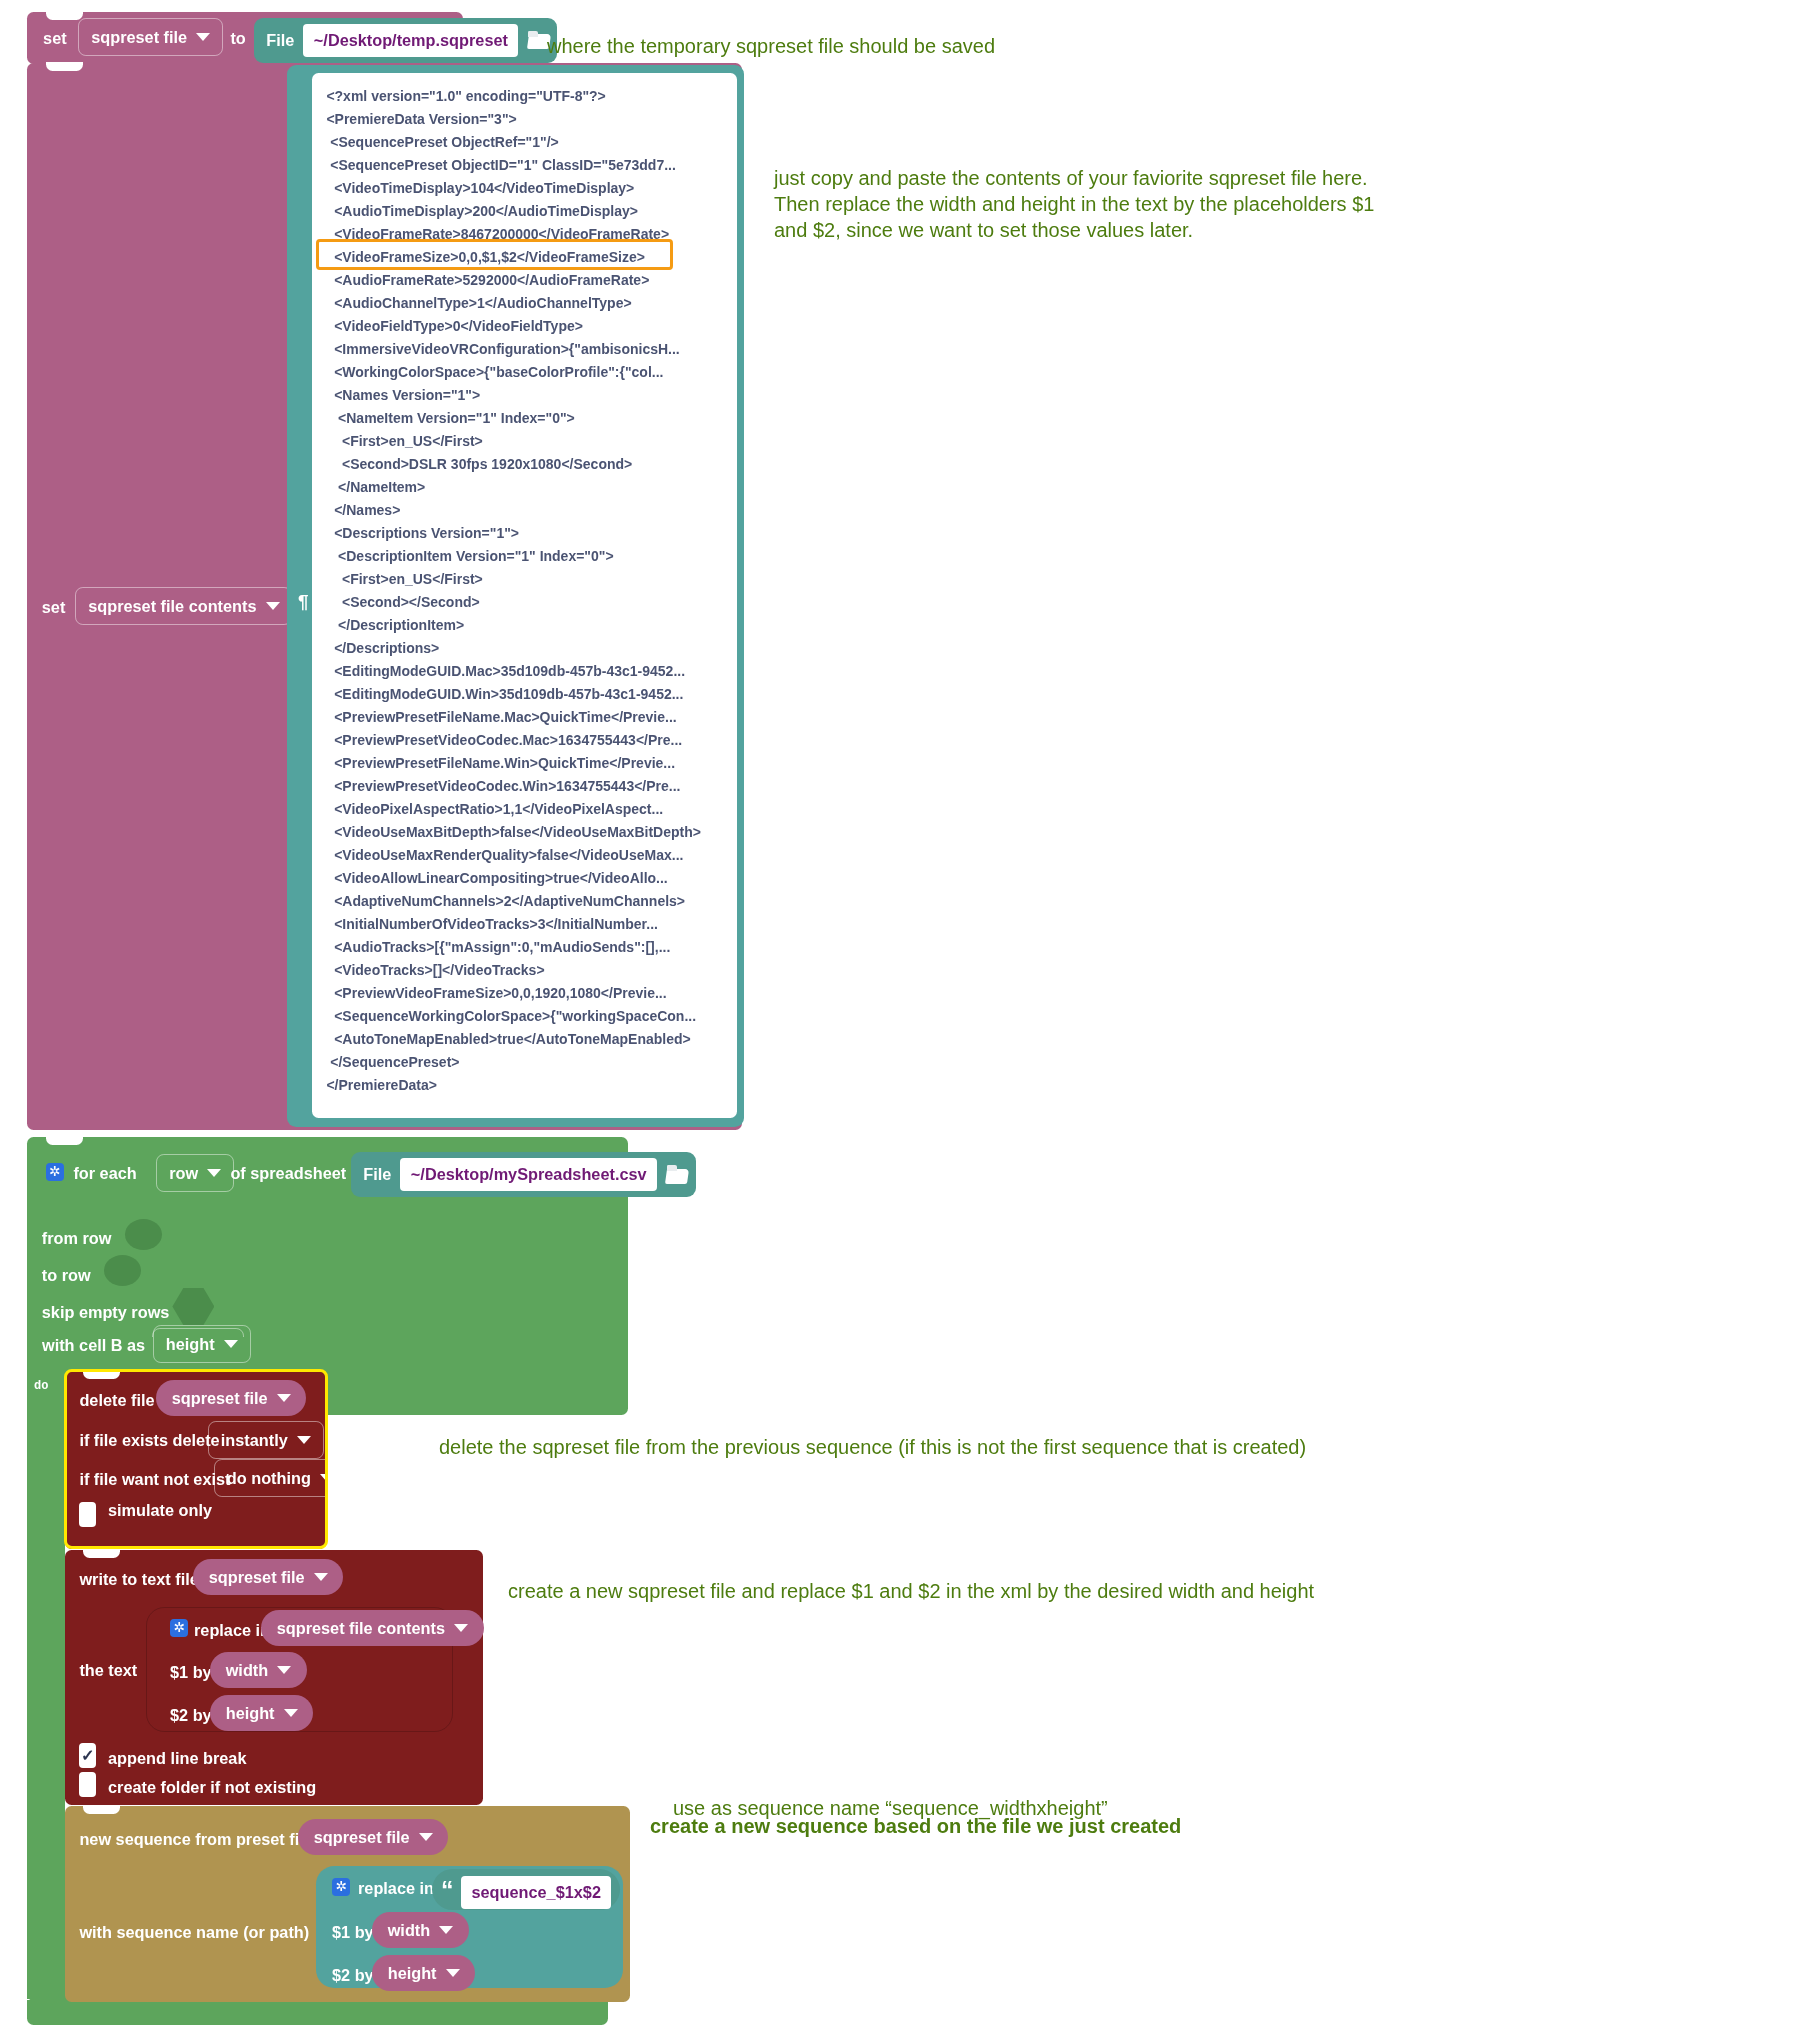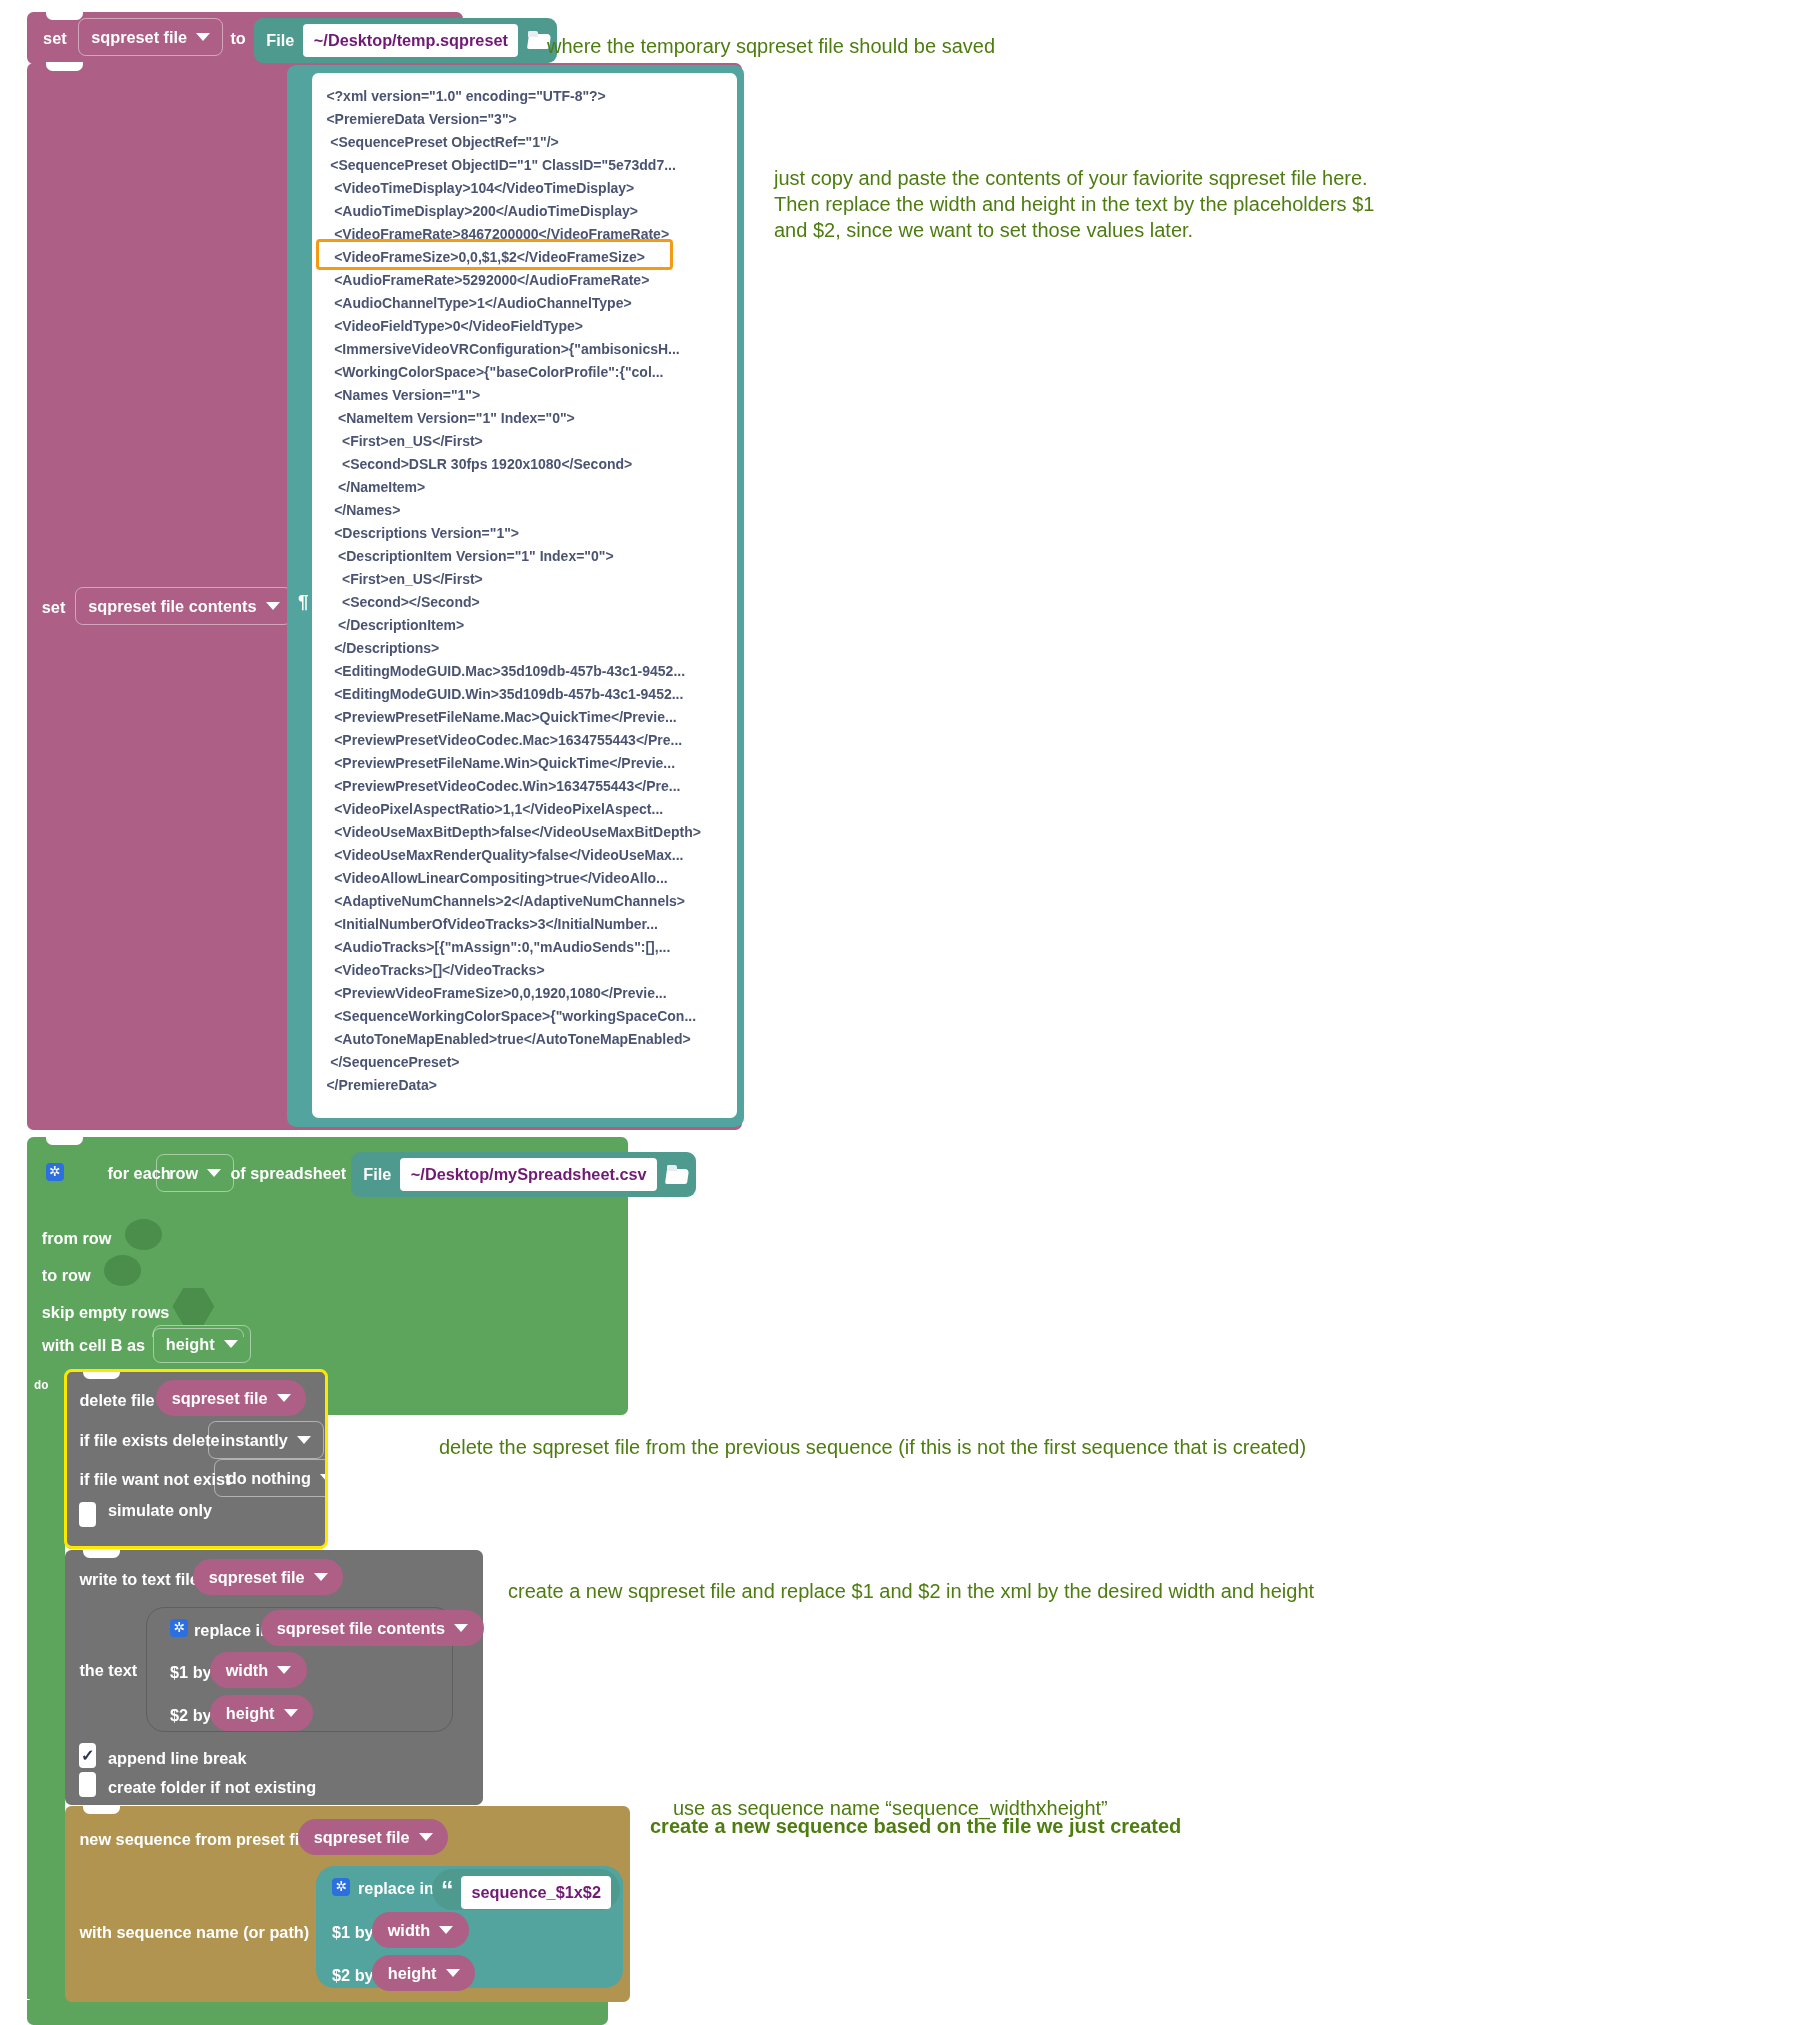--- a/index.html
+++ b/index.html
@@ -10,21 +10,21 @@
     font-family: "Liberation Sans", sans-serif;
     position: relative;
     overflow: hidden;
   }
   .abs { position: absolute; }
 
   
   .blk { position:absolute; border-radius: 6.5px; }
   .magenta { background:#ad5f86; }
   .green   { background:#5da55c; }
-  .teal    { background:#737373; }
+  .teal    { background:#7f1d1d; }
   .olive   { background:#b09450; }
 
   
   .notch-top::before{
     content:""; position:absolute; left:18.3px; top:-0.7px;
     width:37px; height:9.1px; background:#ffffff;
     border-bottom-left-radius:6.5px; border-bottom-right-radius:6.5px;
   }
 
   
@@ -203,21 +203,21 @@
       <div class="xmlline">  &lt;SequenceWorkingColorSpace&gt;{"workingSpaceCon...</div>
       <div class="xmlline">  &lt;AutoToneMapEnabled&gt;true&lt;/AutoToneMapEnabled&gt;</div>
       <div class="xmlline"> &lt;/SequencePreset&gt;</div>
       <div class="xmlline">&lt;/PremiereData&gt;</div>
     </div>
 </div>
 <div class="xmlhl" style="left:316px; top:239px; width:357px; height:31px;"></div>
 
 <div class="blk green notch-top" style="left:27.4px; top:1137px; width:601px; height:235px;">
   <span class="abs gear" style="left:18.3px; top:26px;">✲</span>
-  <div class="abs lbl" style="left:46px; top:28px;margin-left:34px;">for each</div>
+  <div class="abs lbl" style="left:46px; top:28px;">for each</div>
   <div class="abs dd" style="left:129px; top:17px;">
     <span>row</span>
     <span class="caret"></span>
   </div>
   <div class="abs lbl" style="left:203px; top:28px;">of spreadsheet</div>
   <div class="abs filechip" style="left:324px; top:15px;">
     <span class="flabel">File</span>
     <span class="txtfield">~/Desktop/mySpreadsheet.csv</span>
     <span class="folder"></span>
   </div>

